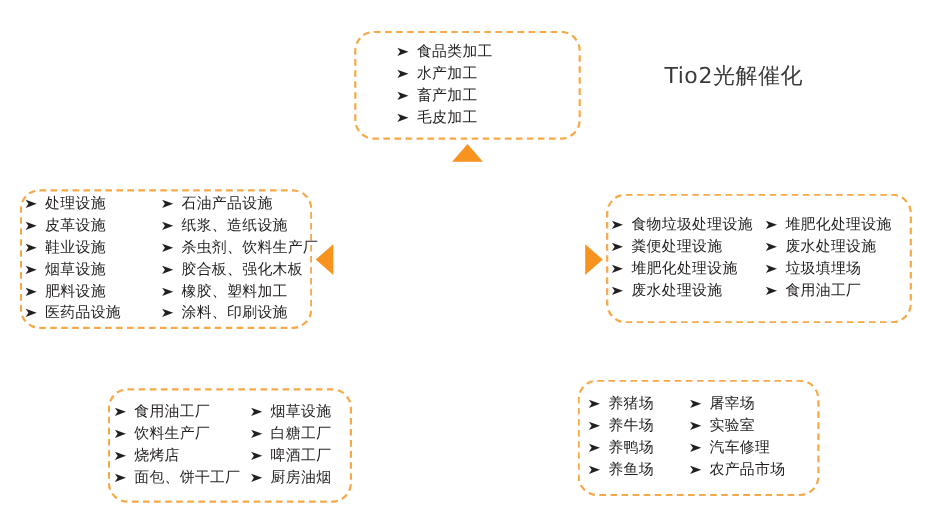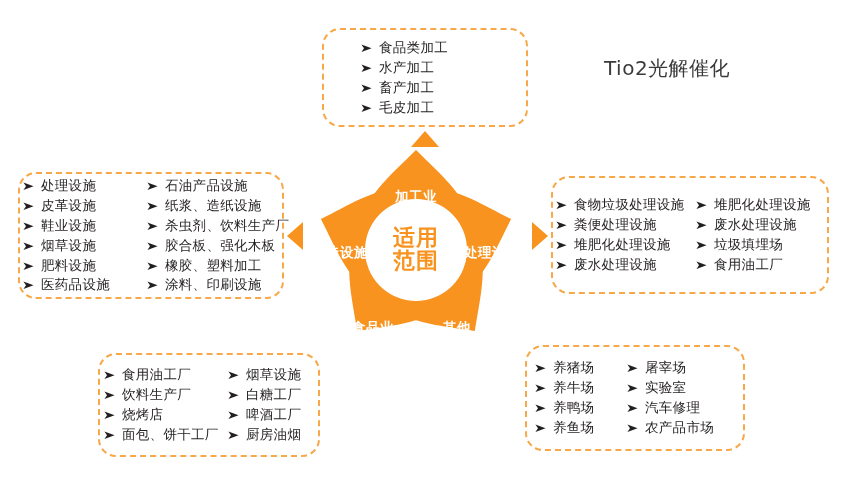--- a/index.html
+++ b/index.html
@@ -329,40 +329,14 @@
             <span class="itxt">农产品市场</span>
           </div>
       </div>
     </div>
   </div>
 
   <div class="tri tri-up" style="left:411px; top:131px;"></div>
   <div class="tri tri-left" style="left:287px; top:222px;"></div>
   <div class="tri tri-right" style="left:532px; top:222px;"></div>
 
-  <div id="flower">
-    <svg viewBox="0 0 240 208" xmlns="http://www.w3.org/2000/svg">
-      <g>
-
-        <g transform="translate(120,104)">
-          <path fill="#F7931E" d="M0,-100 C 26,-74 56,-50 56,-18 C 56,14 30,36 0,36 C -30,36 -56,14 -56,-18 C -56,-50 -26,-74 0,-100 Z"></path>
-          <path fill="#F7931E" transform="rotate(72)" d="M0,-100 C 26,-74 56,-50 56,-18 C 56,14 30,36 0,36 C -30,36 -56,14 -56,-18 C -56,-50 -26,-74 0,-100 Z"></path>
-          <path fill="#F7931E" transform="rotate(144)" d="M0,-100 C 26,-74 56,-50 56,-18 C 56,14 30,36 0,36 C -30,36 -56,14 -56,-18 C -56,-50 -26,-74 0,-100 Z"></path>
-          <path fill="#F7931E" transform="rotate(216)" d="M0,-100 C 26,-74 56,-50 56,-18 C 56,14 30,36 0,36 C -30,36 -56,14 -56,-18 C -56,-50 -26,-74 0,-100 Z"></path>
-          <path fill="#F7931E" transform="rotate(288)" d="M0,-100 C 26,-74 56,-50 56,-18 C 56,14 30,36 0,36 C -30,36 -56,14 -56,-18 C -56,-50 -26,-74 0,-100 Z"></path>
-        </g>
-        <circle cx="120" cy="104" r="51" fill="#ffffff"></circle>
-      </g>
-    </svg>
-
-    <div class="petal-label" style="left:0; right:0; top:42px;">加工业</div>
-    <div class="petal-label" style="left:152px; top:98px; width:88px;">处理设施</div>
-    <div class="petal-label" style="left:130px; top:173px; width:62px;">其他</div>
-    <div class="petal-label" style="left:42px; top:173px; width:70px;">食品业</div>
-    <div class="petal-label" style="left:0px; top:98px; width:88px;">制造设施</div>
-
-    <div id="center-label">
-      <div>适用</div>
-      <div>范围</div>
-    </div>
-  </div>
 
 </div>
 
 </body></html>

